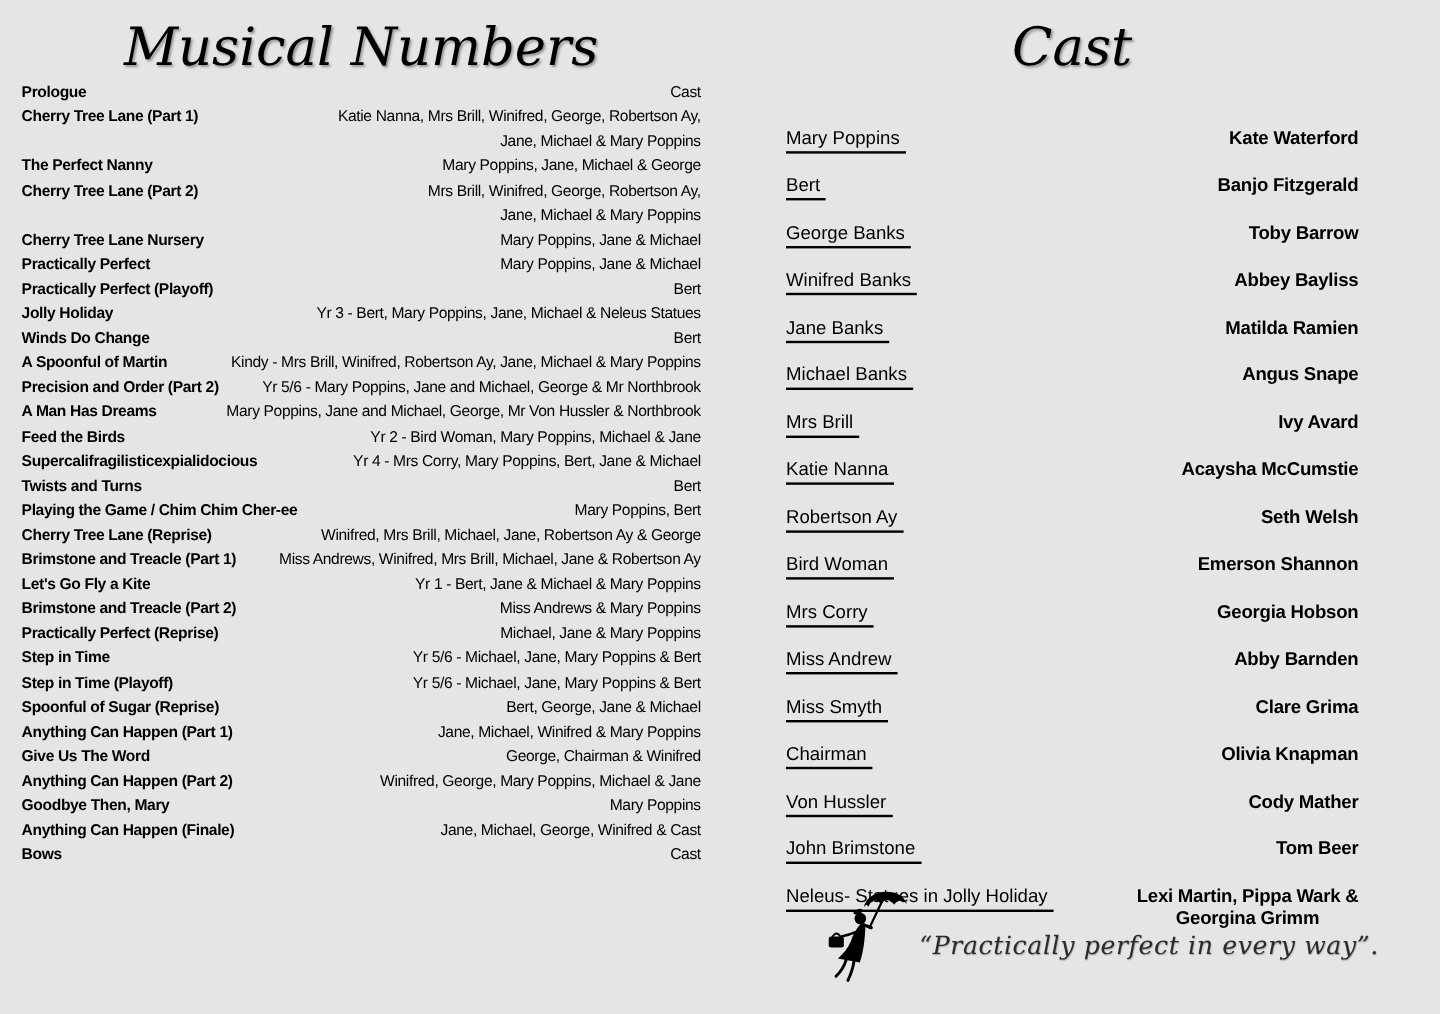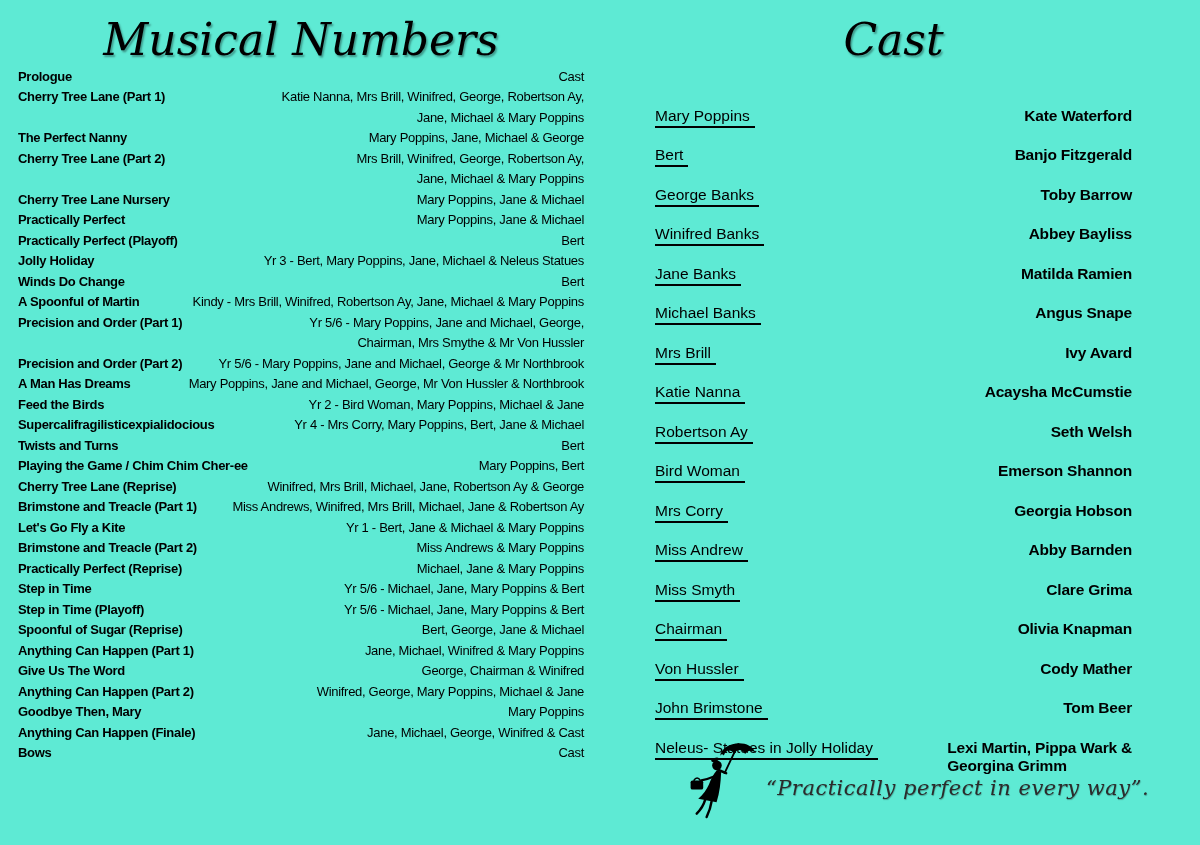--- a/index.html
+++ b/index.html
@@ -1,35 +1,35 @@
 <!DOCTYPE html>
 <html><head>
 <meta charset="utf-8">
 <style>
   html,body{margin:0;padding:0;background:#fff;}
-  .page{position:relative;width:1200px;height:845px;background:#5eead4;overflow:hidden;
+  .page{position:relative;width:1200px;height:845px;background:#e5e5e5;overflow:hidden;
         font-family:"Liberation Sans","DejaVu Sans",sans-serif;color:#000;}
 
   .col-left{position:absolute;left:18px;top:14px;width:566px;}
   .col-right{position:absolute;left:655px;top:14px;width:477px;}
 
   .script-title{font-family:"DejaVu Serif","Liberation Serif",serif;font-style:italic;
         text-align:center;font-size:44px;line-height:1.2;font-weight:normal;
         text-shadow:1.5px 1.5px 2px rgba(0,0,0,0.35);}
 
   .song-list{font-size:13px;line-height:20.5px;letter-spacing:-0.3px;}
   .song-row{display:flex;align-items:flex-start;}
   .song-title{font-weight:bold;white-space:nowrap;padding-right:8px;}
   .song-performers{flex:1;text-align:right;white-space:pre-line;}
 
   .cast-list{margin-top:40px;}
   .cast-row{display:flex;justify-content:space-between;align-items:flex-start;
         margin-bottom:18.5px;font-size:15.5px;line-height:18px;}
   .cast-role{border-bottom:2px solid #000;padding:0 5px 1px 0;white-space:nowrap;}
-  .cast-actor{font-weight:bold;text-align:left;white-space:pre-line;letter-spacing:-0.2px;}
+  .cast-actor{font-weight:bold;text-align:center;white-space:pre-line;letter-spacing:-0.2px;}
 
   .mascot{position:absolute;left:681px;top:738px;width:78px;height:84px;}
   .mascot svg{width:100%;height:100%;}
   .quote{position:absolute;left:766px;top:776px;
         font-family:"DejaVu Serif","Liberation Serif",serif;font-style:italic;
         font-size:21px;color:#2b2b2b;letter-spacing:0.5px;
         text-shadow:0.5px 0.5px 1px rgba(0,0,0,0.3);text-align:right;}
 </style>
 </head>
 <body>
@@ -85,25 +85,20 @@
     <span class="song-title">Winds Do Change</span>
     <span class="song-performers">Bert</span>
   </div>
 
   <div class="song-row">
     <span class="song-title">A Spoonful of Martin</span>
     <span class="song-performers">Kindy - Mrs Brill, Winifred, Robertson Ay, Jane, Michael &amp; Mary Poppins</span>
   </div>
 
 
-  <div class="song-row">
-    <span class="song-title">Precision and Order (Part 1)</span>
-    <span class="song-performers">Yr 5/6 - Mary Poppins, Jane and Michael, George,
-Chairman, Mrs Smythe &amp; Mr Von Hussler</span>
-  </div>
 
   <div class="song-row">
     <span class="song-title">Precision and Order (Part 2)</span>
     <span class="song-performers">Yr 5/6 - Mary Poppins, Jane and Michael, George &amp; Mr Northbrook</span>
   </div>
 
   <div class="song-row">
     <span class="song-title">A Man Has Dreams</span>
     <span class="song-performers">Mary Poppins, Jane and Michael, George, Mr Von Hussler &amp; Northbrook</span>
   </div>

